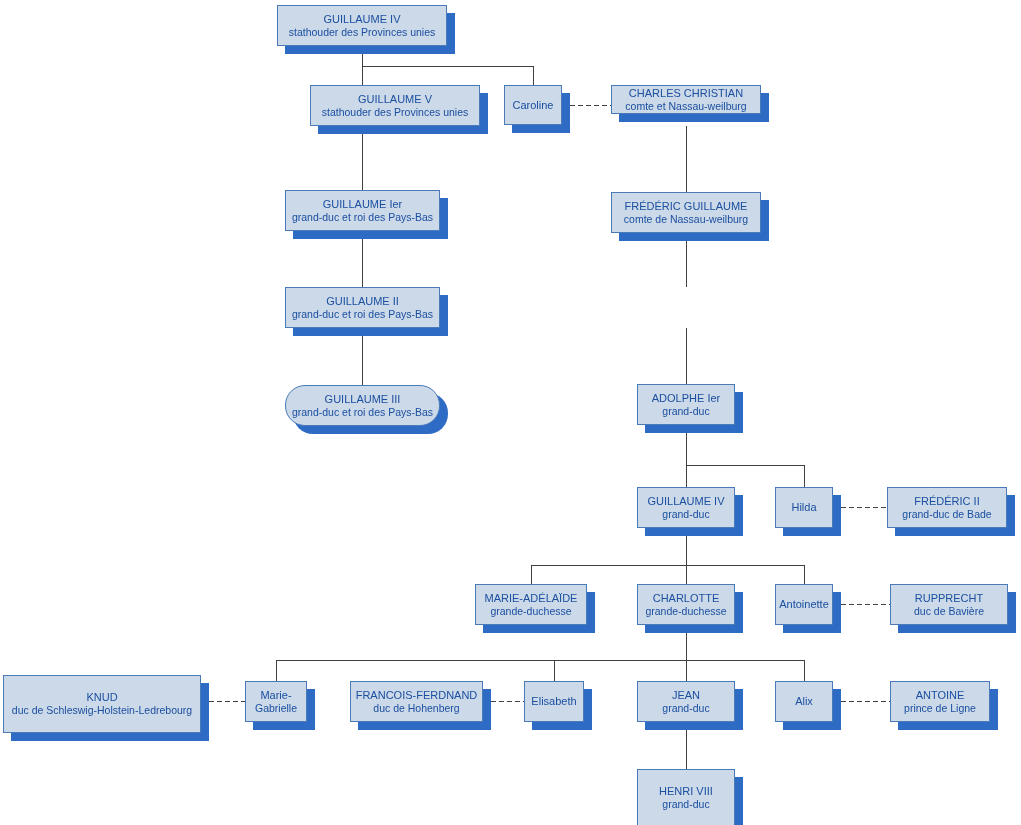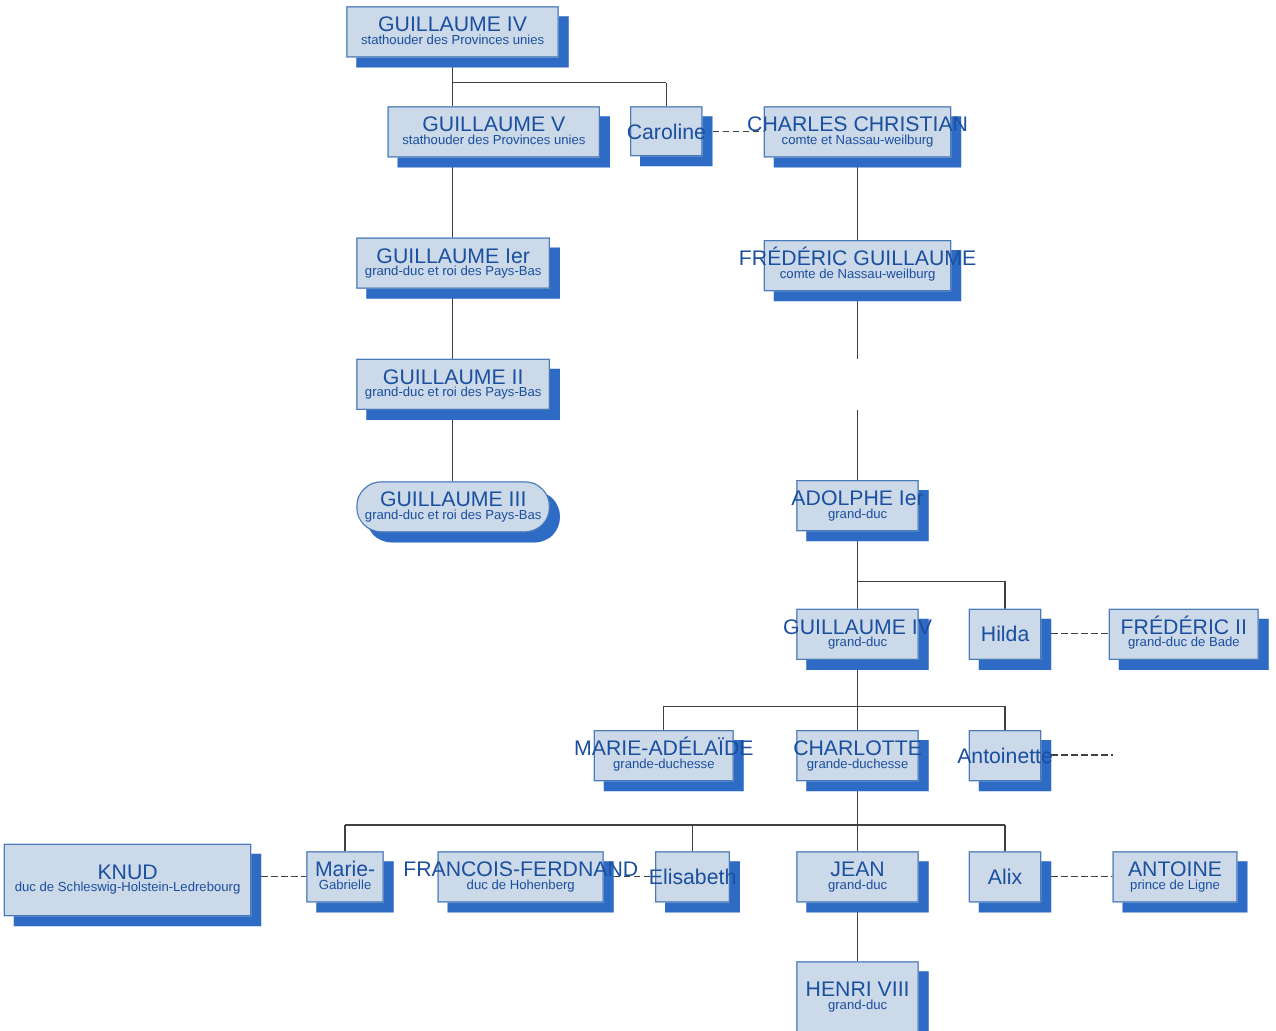--- a/index.html
+++ b/index.html
@@ -18,21 +18,21 @@
   .node{
     position:absolute;
     background:var(--box-fill);
     border:1px solid var(--box-border);
     box-shadow:8px 8px 0 var(--box-shadow);
     box-sizing:border-box;
     display:flex;flex-direction:column;align-items:center;justify-content:center;
     text-align:center;color:var(--text-color);
     padding:2px 1px;
   }
-  .node .l1{font-size:17px;line-height:13px;white-space:nowrap;}
+  .node .l1{font-size:11px;line-height:13px;white-space:nowrap;}
   .node .l2{font-size:10.5px;line-height:13px;white-space:nowrap;}
 </style>
 </head>
 <body>
 
 <div id="canvas">
 
   <svg id="edges" viewBox="0 0 1021 825" xmlns="http://www.w3.org/2000/svg">
 
     <line x1="362" y1="46" x2="362" y2="85"></line>
@@ -73,21 +73,21 @@
 
   <div class="node" style="left:277px;top:85px;width:170px;height:41px;margin-left:33px;">
     <div class="l1">GUILLAUME V</div>
     <div class="l2">stathouder des Provinces unies</div>
   </div>
 
   <div class="node" style="left:504px;top:85px;width:58px;height:40px;">
     <div class="l1">Caroline</div>
   </div>
 
-  <div class="node" style="left:611px;top:85px;width:150px;height:41px;">
+  <div class="node" style="left:611px;top:85px;width:150px;height:29px;">
     <div class="l1">CHARLES CHRISTIAN</div>
     <div class="l2">comte et Nassau-weilburg</div>
   </div>
 
   <div class="node" style="left:285px;top:190px;width:155px;height:41px;">
     <div class="l1">GUILLAUME Ier</div>
     <div class="l2">grand-duc et roi des Pays-Bas</div>
   </div>
 
   <div class="node" style="left:611px;top:192px;width:150px;height:41px;">
@@ -132,20 +132,24 @@
 
   <div class="node" style="left:637px;top:584px;width:98px;height:41px;">
     <div class="l1">CHARLOTTE</div>
     <div class="l2">grande-duchesse</div>
   </div>
 
   <div class="node" style="left:775px;top:584px;width:58px;height:41px;">
     <div class="l1">Antoinette</div>
   </div>
 
+  <div class="node" style="left:890px;top:584px;width:118px;height:41px;">
+    <div class="l1">RUPPRECHT</div>
+    <div class="l2">duc de Bavière</div>
+  </div>
 
   <div class="node" style="left:3px;top:675px;width:198px;height:58px;">
     <div class="l1">KNUD</div>
     <div class="l2">duc de Schleswig-Holstein-Ledrebourg</div>
   </div>
 
   <div class="node" style="left:245px;top:681px;width:62px;height:41px;">
     <div class="l1">Marie-</div>
     <div class="l2">Gabrielle</div>
   </div>

